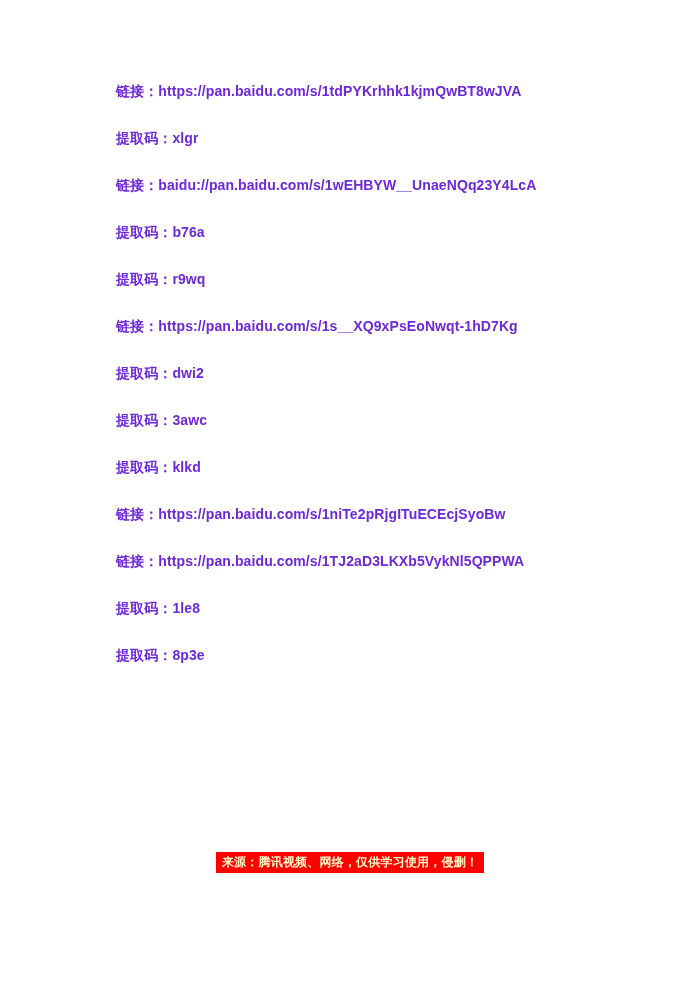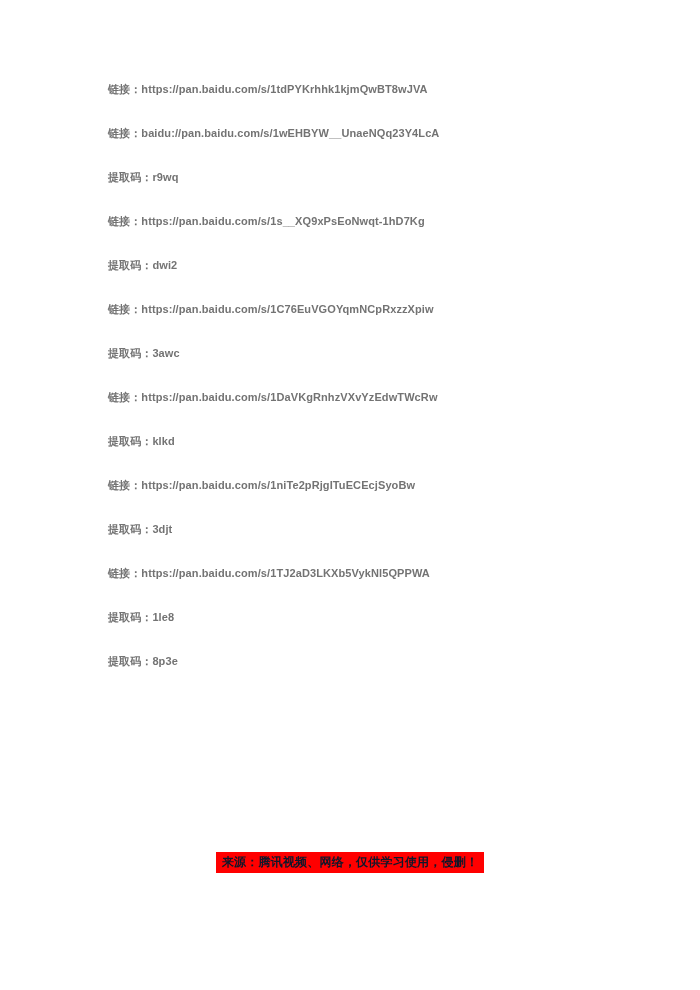--- a/index.html
+++ b/index.html
@@ -17,100 +17,97 @@
     position: relative;
     width: 700px;
     height: 990px;
     box-sizing: border-box;
     padding: 84px 108px 0 108px;
   }
   .doc-body {
     display: block;
   }
   .line {
-    color: #737373;
-    font-size: 11px;
+    color: #6d28d9;
+    font-size: 14px;
     line-height: 1;
-    margin: 0 0 33px 0;
+    margin: 0 0 33px 8px;
     white-space: nowrap;
     letter-spacing: 0.1px;
     font-weight: 600;
   }
   .line .label {
     font-weight: 600;
   }
   .line .value {
     font-weight: 600;
   }
   .footer-wrap {
     position: absolute;
     left: 0;
     right: 0;
     top: 852px;
     text-align: center;
   }
   .footer-note {
     display: inline-block;
     background: #ff0000;
-    color: #0f172a;
+    color: #fef9c3;
     font-family: "DejaVu Serif", "Liberation Serif", serif;
     font-weight: bold;
     font-size: 12px;
     line-height: 1.25;
     padding: 3px 6px 3px 6px;
     letter-spacing: 0.2px;
     white-space: nowrap;
   }
 </style>
 </head>
 <body>
 
 <div class="page">
 
   <div class="doc-body">
 
     <p class="line">
       <span class="label">链接：</span><span class="value">https://pan.baidu.com/s/1tdPYKrhhk1kjmQwBT8wJVA</span>
     </p>
+    <p class="line">
+      <span class="label">提取码：</span><span class="value">xlgr</span>
+    </p>
 
     <p class="line">
       <span class="label">链接：</span><span class="value">baidu://pan.baidu.com/s/1wEHBYW__UnaeNQq23Y4LcA</span>
     </p>
 
+    <p class="line">
+      <span class="label">提取码：</span><span class="value">b76a</span>
+    </p>
 
     <p class="line">
       <span class="label">提取码：</span><span class="value">r9wq</span>
     </p>
 
     <p class="line">
       <span class="label">链接：</span><span class="value">https://pan.baidu.com/s/1s__XQ9xPsEoNwqt-1hD7Kg</span>
     </p>
     <p class="line">
       <span class="label">提取码：</span><span class="value">dwi2</span>
     </p>
 
     <p class="line">
-      <span class="label">链接：</span><span class="value">https://pan.baidu.com/s/1C76EuVGOYqmNCpRxzzXpiw</span>
-    </p>
-    <p class="line">
       <span class="label">提取码：</span><span class="value">3awc</span>
     </p>
 
-    <p class="line">
-      <span class="label">链接：</span><span class="value">https://pan.baidu.com/s/1DaVKgRnhzVXvYzEdwTWcRw</span>
-    </p>
     <p class="line">
       <span class="label">提取码：</span><span class="value">klkd</span>
     </p>
 
     <p class="line">
       <span class="label">链接：</span><span class="value">https://pan.baidu.com/s/1niTe2pRjgITuECEcjSyoBw</span>
-    </p>
-    <p class="line">
-      <span class="label">提取码：</span><span class="value">3djt</span>
     </p>
 
     <p class="line">
       <span class="label">链接：</span><span class="value">https://pan.baidu.com/s/1TJ2aD3LKXb5VykNl5QPPWA</span>
     </p>
     <p class="line">
       <span class="label">提取码：</span><span class="value">1le8</span>
     </p>
 
     <p class="line">

